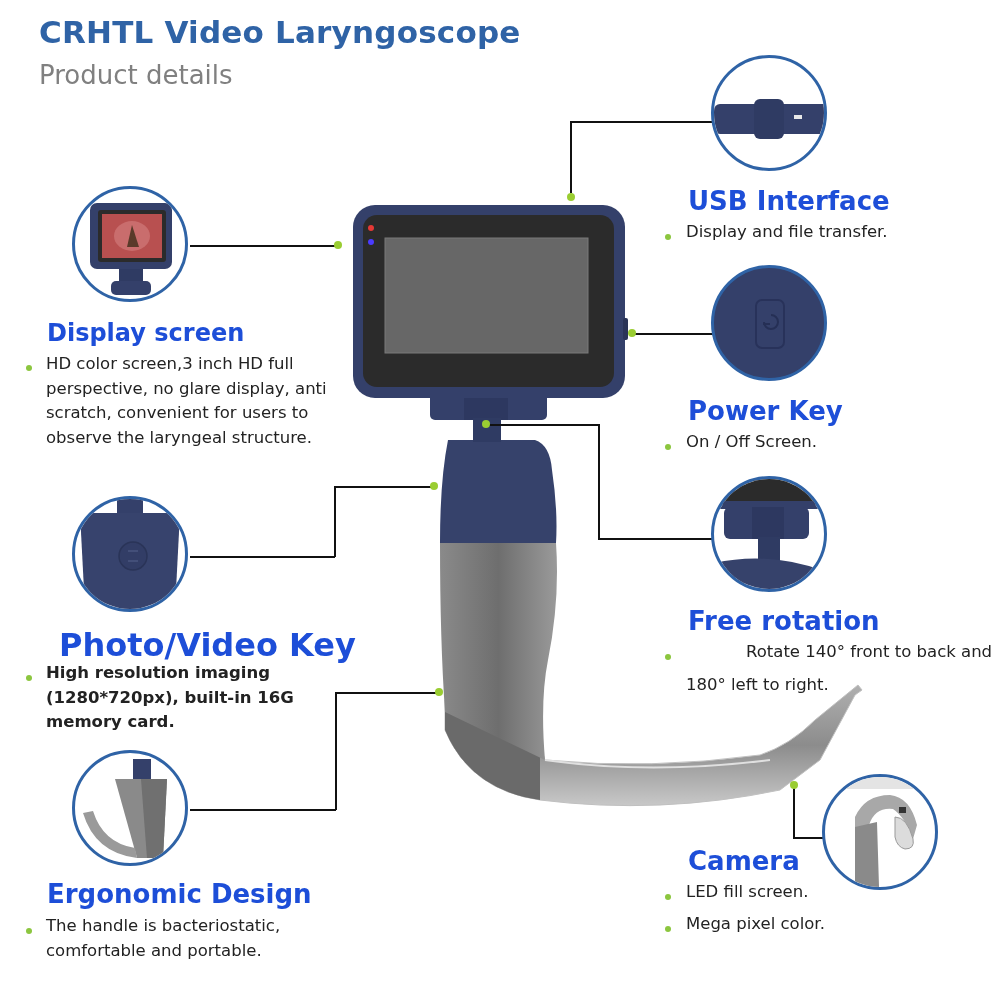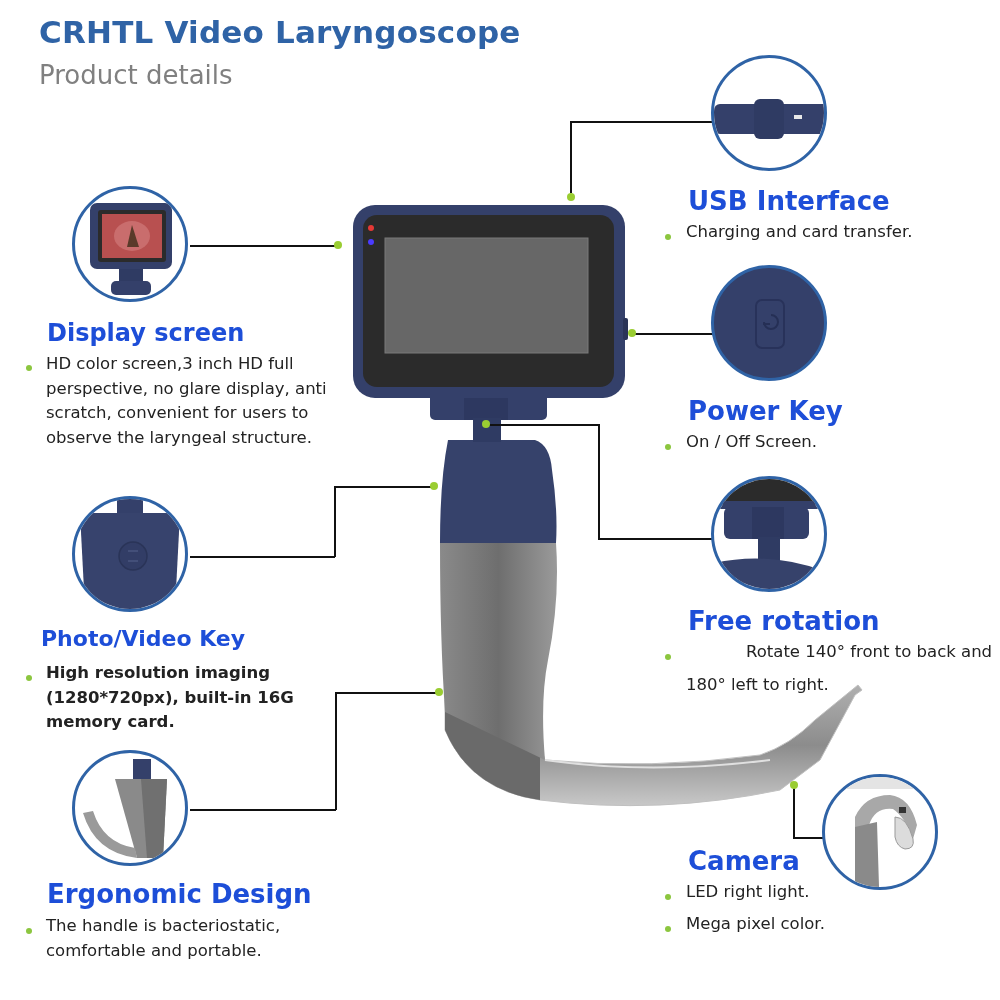--- a/index.html
+++ b/index.html
@@ -99,21 +99,21 @@
 <div class="feature-desc" style="left:46px;top:352px;width:290px;">HD color screen,3 inch HD full perspective, no glare display, anti scratch, convenient for users to observe the laryngeal structure.</div>
 
 <div class="circle" style="left:72px;top:496px;">
   <svg width="110" height="110" viewBox="0 0 110 110">
     <rect x="42" y="0" width="26" height="14" fill="#34406a"></rect>
     <path d="M5 14 L105 14 L100 110 L10 110 Z" fill="#37436d"></path>
     <circle cx="58" cy="57" r="14" fill="#323d66" stroke="#2a3458" stroke-width="1.5"></circle>
     <path d="M53 52 L63 52 M53 62 L63 62" stroke="#4a5580" stroke-width="1.5"></path>
   </svg>
 </div>
-<div class="feature-title" style="left:41px;top:626px;font-size:22px;">Photo/Video Key</div>
+<div class="feature-title" style="left:59px;top:626px;font-size:32px;">Photo/Video Key</div>
 <div class="bullet" style="left:26px;top:675px;"></div>
 <div class="feature-desc" style="left:46px;top:661px;width:250px;font-weight:bold;">High resolution imaging (1280*720px), built-in 16G memory card.</div>
 
 <div class="circle" style="left:72px;top:750px;">
   <svg width="110" height="110" viewBox="0 0 110 110">
     <rect x="58" y="6" width="18" height="20" fill="#34406a"></rect>
     <path d="M40 26 L92 26 L88 105 L62 105 Z" fill="#8a8a8a"></path>
     <path d="M66 26 L92 26 L88 105 L72 105 Z" fill="#707070"></path>
     <path d="M8 60 Q20 100 62 105 L60 95 Q28 90 18 58 Z" fill="#9a9a9a"></path>
   </svg>
@@ -124,21 +124,21 @@
 
 <div class="circle" style="left:711px;top:55px;">
   <svg width="110" height="110" viewBox="0 0 110 110">
     <rect x="0" y="46" width="115" height="30" rx="6" fill="#34406a"></rect>
     <rect x="40" y="41" width="30" height="40" rx="6" fill="#2f3b63"></rect>
     <rect x="80" y="57" width="8" height="4" fill="#e8e8e8"></rect>
   </svg>
 </div>
 <div class="feature-title" style="left:688px;top:186px;font-size:26px;">USB Interface</div>
 <div class="bullet" style="left:665px;top:234px;"></div>
-<div class="feature-desc" style="left:686px;top:220px;width:300px;">Charging and card transfer.</div>
+<div class="feature-desc" style="left:686px;top:220px;width:300px;">Display and file transfer.</div>
 
 <div class="circle" style="left:711px;top:265px;background:#34406a;">
   <svg width="110" height="110" viewBox="0 0 110 110">
     <rect x="42" y="32" width="28" height="48" rx="6" fill="#34406a" stroke="#28325a" stroke-width="2"></rect>
     <path d="M50 54 A7 7 0 1 0 57 47" fill="none" stroke="#252f55" stroke-width="2"></path>
     <line x1="49" y1="56" x2="56" y2="56" stroke="#252f55" stroke-width="2"></line>
   </svg>
 </div>
 <div class="feature-title" style="left:688px;top:396px;font-size:26px;">Power Key</div>
 <div class="bullet" style="left:665px;top:444px;"></div>
@@ -163,15 +163,15 @@
   <svg width="110" height="110" viewBox="0 0 110 110">
     <rect x="0" y="0" width="110" height="12" fill="#e4e4e4"></rect>
     <path d="M30 110 L30 40 Q40 18 65 18 Q85 20 92 48 L88 62 Q80 40 68 32 Q50 30 44 48 L44 110 Z" fill="#a8a8a8"></path>
     <path d="M30 110 L30 50 L52 45 L54 110 Z" fill="#8a8a8a"></path>
     <path d="M70 40 Q82 40 88 62 Q90 72 80 72 Q72 70 70 60 Z" fill="#dcdcdc" stroke="#999" stroke-width="1"></path>
     <rect x="74" y="30" width="7" height="6" fill="#333"></rect>
   </svg>
 </div>
 <div class="feature-title" style="left:688px;top:846px;font-size:26px;">Camera</div>
 <div class="bullet" style="left:665px;top:894px;"></div>
-<div class="feature-desc" style="left:686px;top:880px;width:300px;">LED right light.</div>
+<div class="feature-desc" style="left:686px;top:880px;width:300px;">LED fill screen.</div>
 <div class="bullet" style="left:665px;top:926px;"></div>
 <div class="feature-desc" style="left:686px;top:912px;width:300px;">Mega pixel color.</div>
 
 </body></html>

